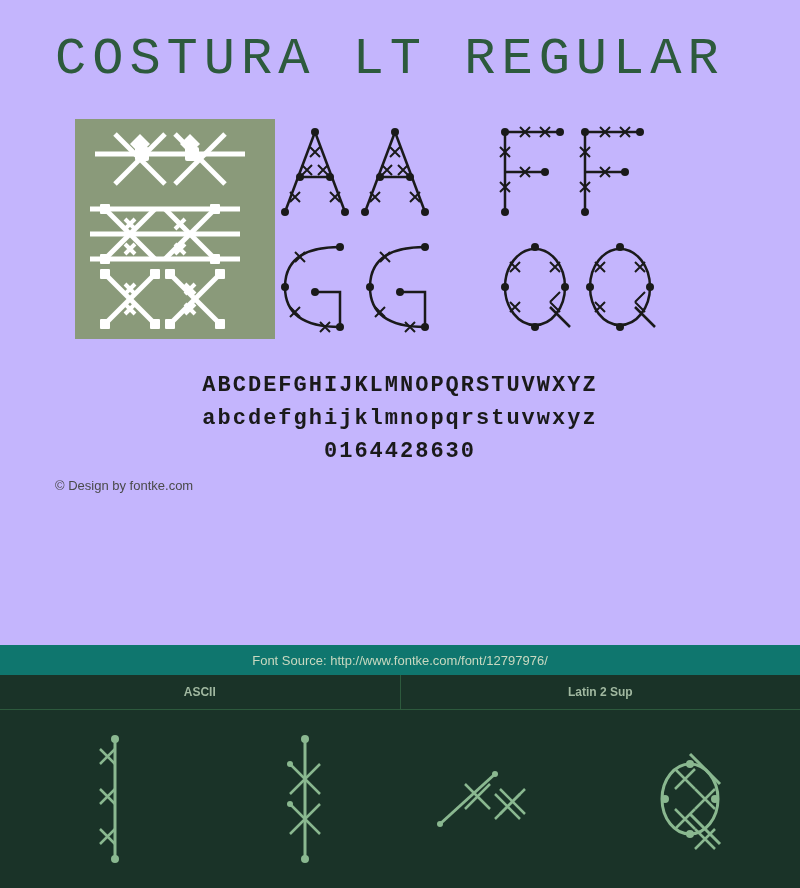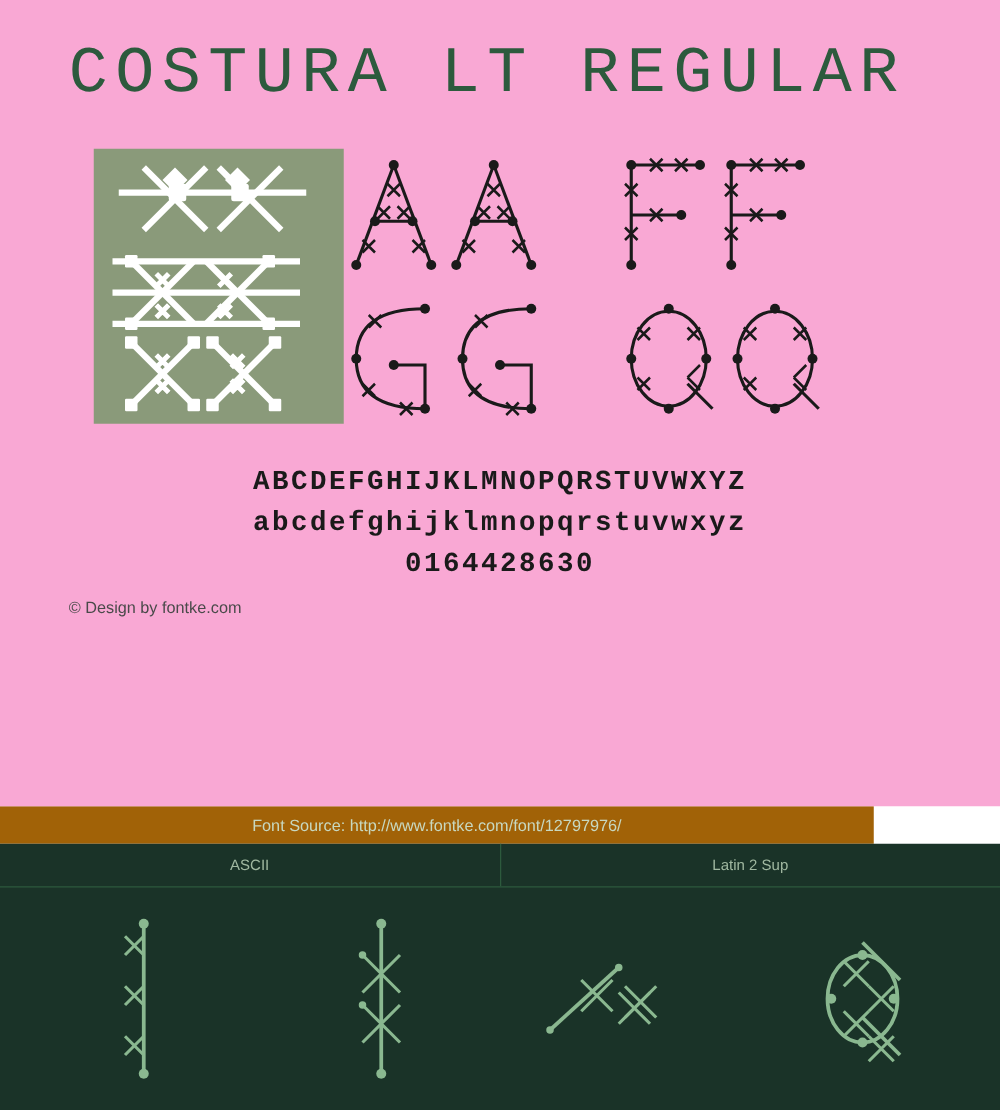--- a/index.html
+++ b/index.html
@@ -1,19 +1,19 @@
 <!DOCTYPE html>
 <html><head>
   <meta charset="utf-8">
   <style>
     * { margin: 0; padding: 0; box-sizing: border-box; }
     body { width: 800px; height: 888px; overflow: hidden; font-family: Arial, sans-serif; }
 
     .main-section {
-      background-color: #f9a8d4;
+      background-color: #c4b5fd;
       width: 800px;
       height: 645px;
       position: relative;
       padding: 30px 55px 20px 55px;
     }
 
     .font-title {
       font-size: 52px;
       color: #2d5a3d;
       letter-spacing: 6px;
@@ -61,22 +61,22 @@
       font-weight: bold;
     }
 
     .copyright-line {
       color: #4a4a4a;
       font-size: 13px;
       margin-top: 8px;
     }
 
     .source-bar {
-      background-color: #a16207;
-      width: 699px;
+      background-color: #0f766e;
+      width: 800px;
       height: 30px;
       display: flex;
       align-items: center;
       justify-content: center;
       color: #c8d8c0;
       font-size: 13px;
     }
 
     .bottom-section {
       background-color: #1a3328;
@@ -95,20 +95,21 @@
 
     .tab-item {
       flex: 1;
       display: flex;
       align-items: center;
       justify-content: center;
       color: #a0b8a0;
       font-size: 12px;
       cursor: pointer;
       border-right: 1px solid #2d5a3d;
+      font-weight: bold;
     }
 
     .tab-item:last-child { border-right: none; }
 
     .glyph-preview-row {
       display: flex;
       flex-direction: row;
       flex: 1;
       align-items: center;
       justify-content: space-around;

